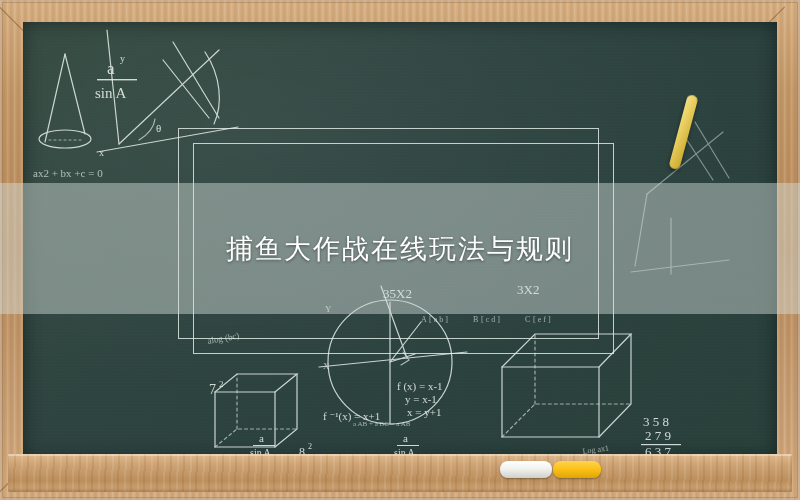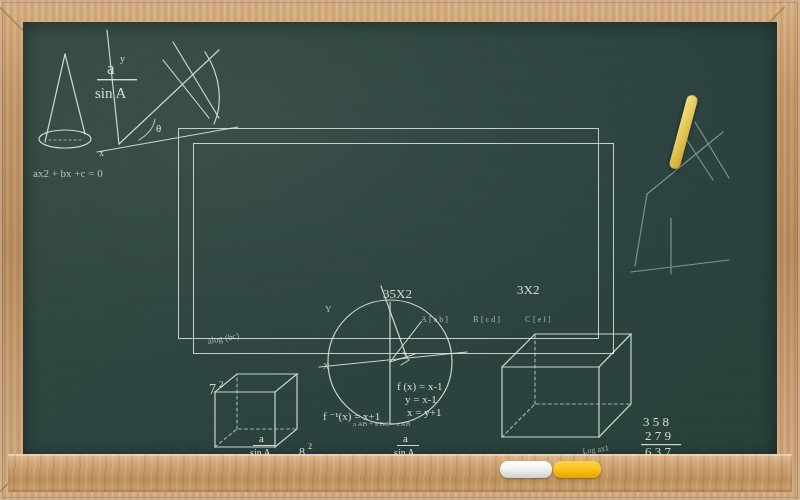--- a/index.html
+++ b/index.html
@@ -226,14 +226,17 @@
     <div class="chalk-wall" style="left:655px;top:72px;"></div>
 
     <div class="deco outer"></div>
     <div class="deco inner"></div>
   </div>
 
   <div class="ledge"></div>
   <div class="chalkstick white" style="left:500px;bottom:22px;width:52px;"></div>
   <div class="chalkstick yellow" style="left:553px;bottom:22px;width:48px;"></div>
 
+  <div class="band">
+    <div class="title">捕鱼大作战在线玩法与规则</div>
+  </div>
 
 </div>
 
 </body></html>

